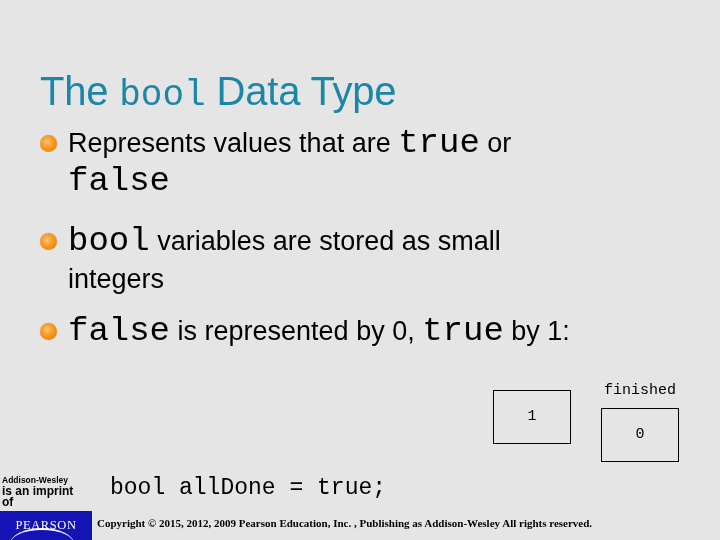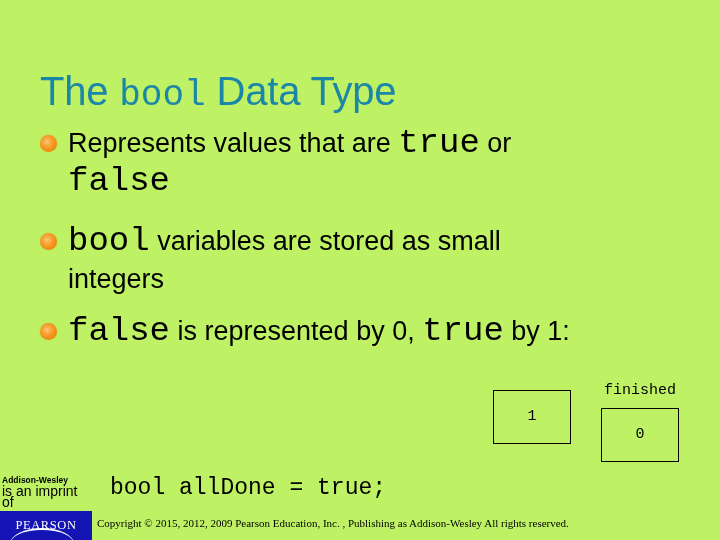--- a/index.html
+++ b/index.html
@@ -12,21 +12,21 @@
     height: 540px;
     background: #ffffff;
     font-family: "Liberation Sans", sans-serif;
     overflow: hidden;
     position: relative;
   }
   .slide {
     position: relative;
     width: 720px;
     height: 540px;
-    background: #bef264;
+    background: #e5e5e5;
     overflow: hidden;
   }
 
   
   .slide-title {
     position: absolute;
     left: 40px;
     top: 40px;
     width: 640px;
     font-size: 40px;
@@ -141,22 +141,22 @@
     width: 84px;
   }
   .logo-imprint {
     font-size: 8.5px;
     line-height: 11px;
     color: #000000;
     font-weight: bold;
     padding: 1px 2px 0 2px;
   }
   .logo-imprint .imprint-sub {
-    font-weight: normal;
-    font-size: 14px;
+    font-weight: bold;
+    font-size: 12px;
   }
   .logo-box {
     position: relative;
     margin-top: 3px;
     width: 92px;
     height: 35px;
     background: #1414b4;
     overflow: hidden;
   }
   .logo-wordmark {
@@ -183,20 +183,21 @@
   
   .copyright {
     position: absolute;
     left: 97px;
     top: 516px;
     font-family: "Liberation Serif", "DejaVu Serif", serif;
     font-size: 11px;
     line-height: 14px;
     color: #000000;
     white-space: nowrap;
+    font-weight: bold;
   }
 </style>
 </head>
 <body>
 
 <div class="slide">
 
   <h1 class="slide-title"><span>The </span><span class="mono">bool</span><span> Data Type</span></h1>
 
   <div class="bullets">

